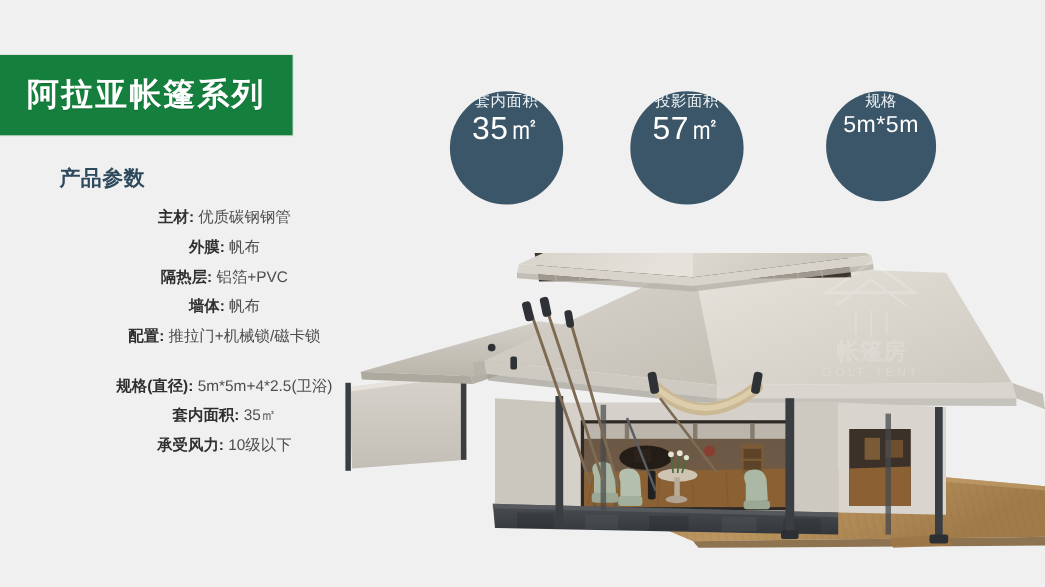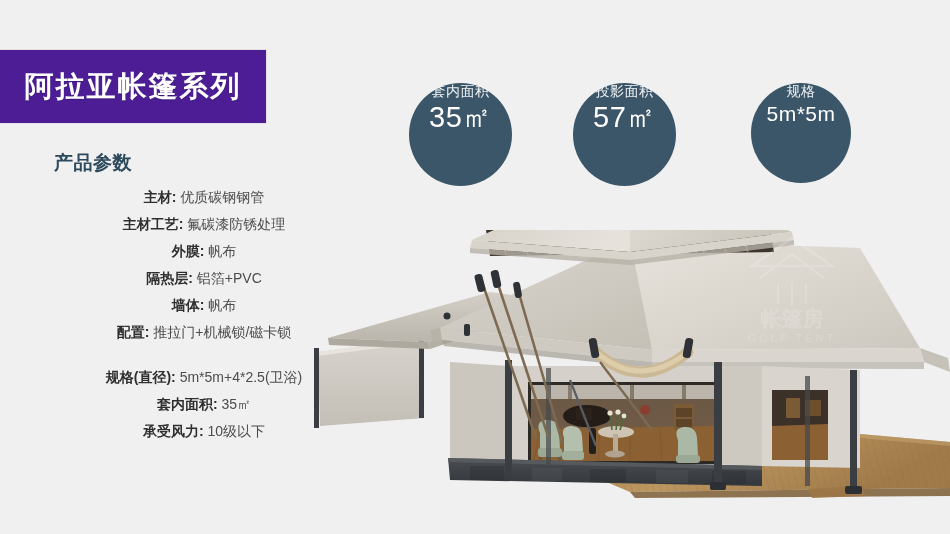--- a/index.html
+++ b/index.html
@@ -21,21 +21,21 @@
     background: #f0f0f0;
   }
 
   
   .title-banner {
     position: absolute;
     left: 0;
     top: 50px;
     width: 266px;
     height: 73px;
-    background: #4c1d95;
+    background: #15803d;
     box-shadow: 0 0 0 1px rgba(0,0,0,0.06);
     display: flex;
     align-items: center;
     justify-content: center;
   }
   .title-banner .title-text {
     color: #ffffff;
     font-size: 29px;
     font-weight: bold;
     letter-spacing: 2px;
@@ -142,24 +142,20 @@
     <span class="title-text">阿拉亚帐篷系列</span>
   </div>
 
   <div class="spec-panel">
 
     <h2 class="section-heading">产品参数</h2>
     <ul class="spec-list">
       <li class="spec-row">
         <span class="k">主材:</span>
         <span class="v">优质碳钢钢管</span>
-      </li>
-      <li class="spec-row">
-        <span class="k">主材工艺:</span>
-        <span class="v">氟碳漆防锈处理</span>
       </li>
       <li class="spec-row">
         <span class="k">外膜:</span>
         <span class="v">帆布</span>
       </li>
       <li class="spec-row">
         <span class="k">隔热层:</span>
         <span class="v">铝箔+PVC</span>
       </li>
       <li class="spec-row">

